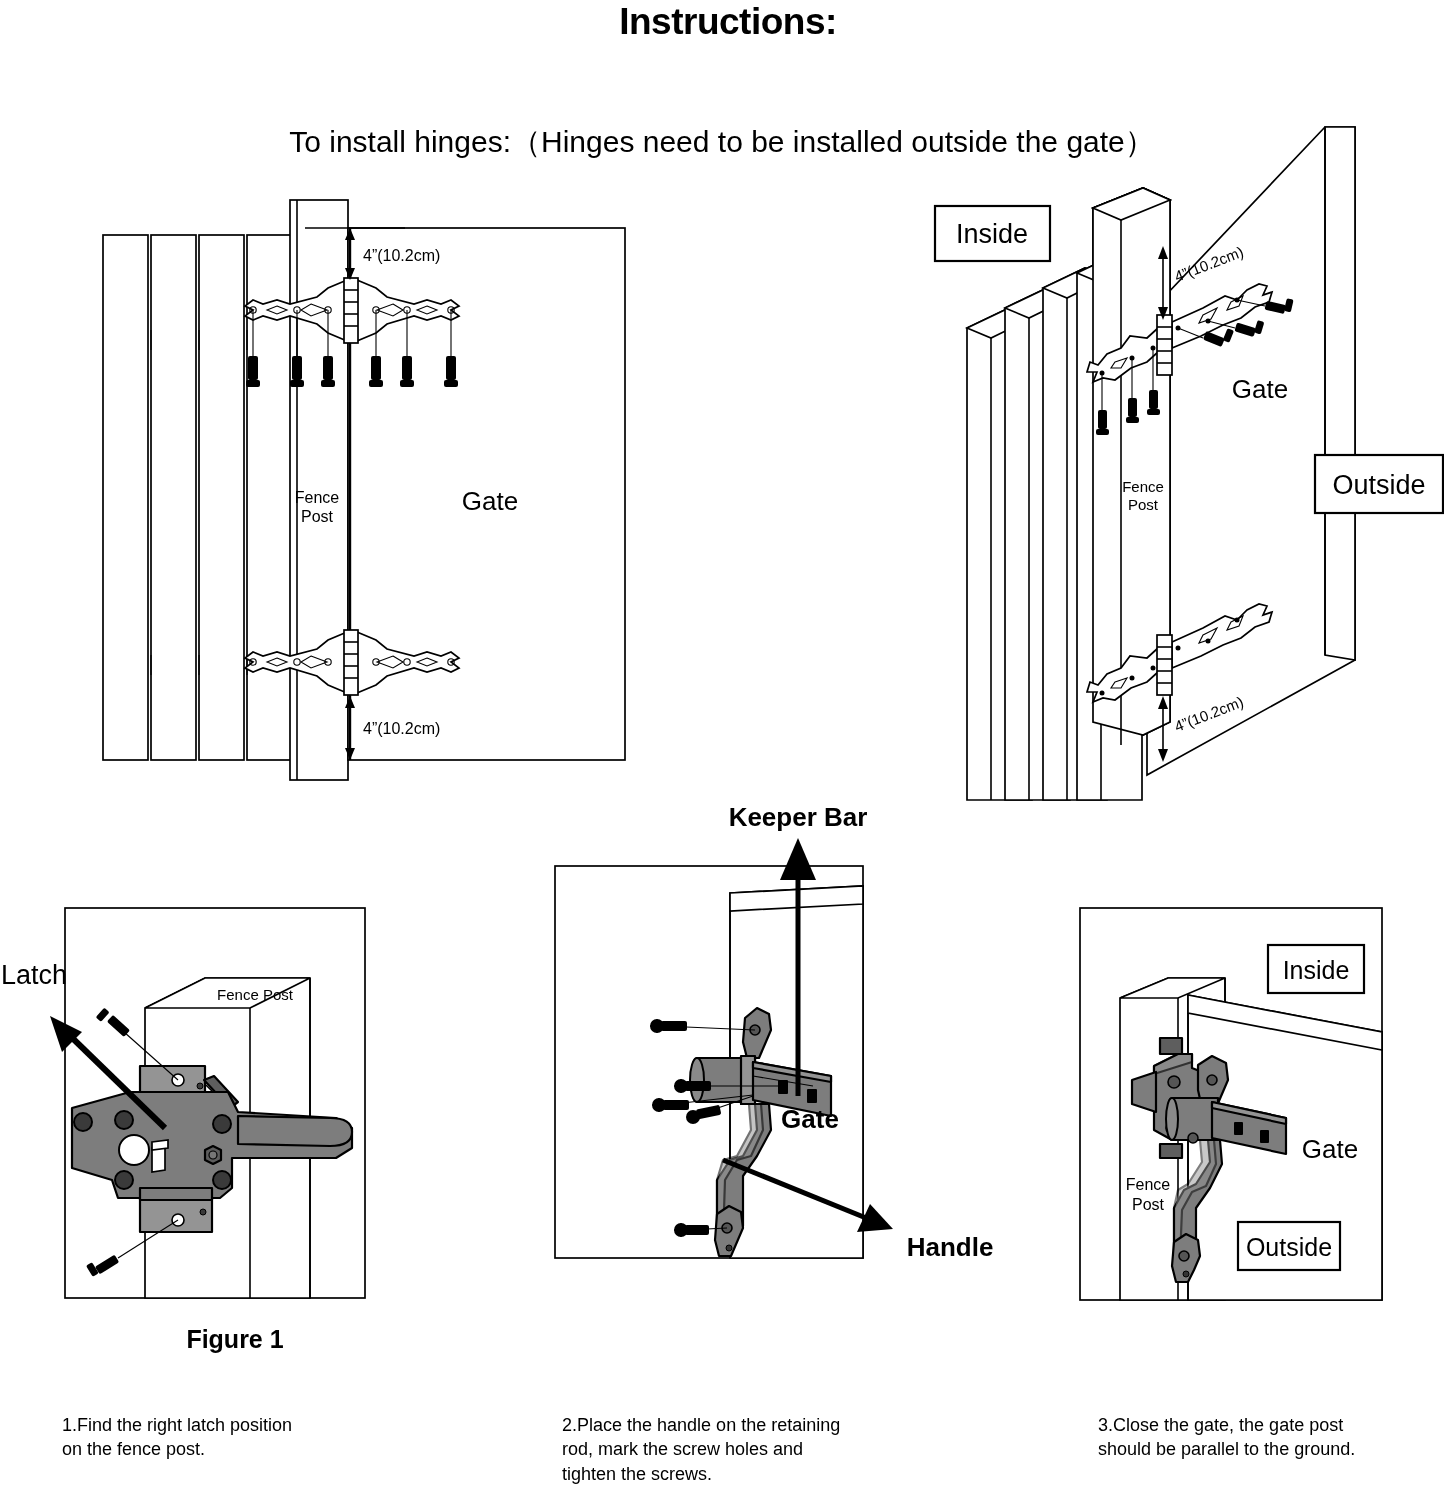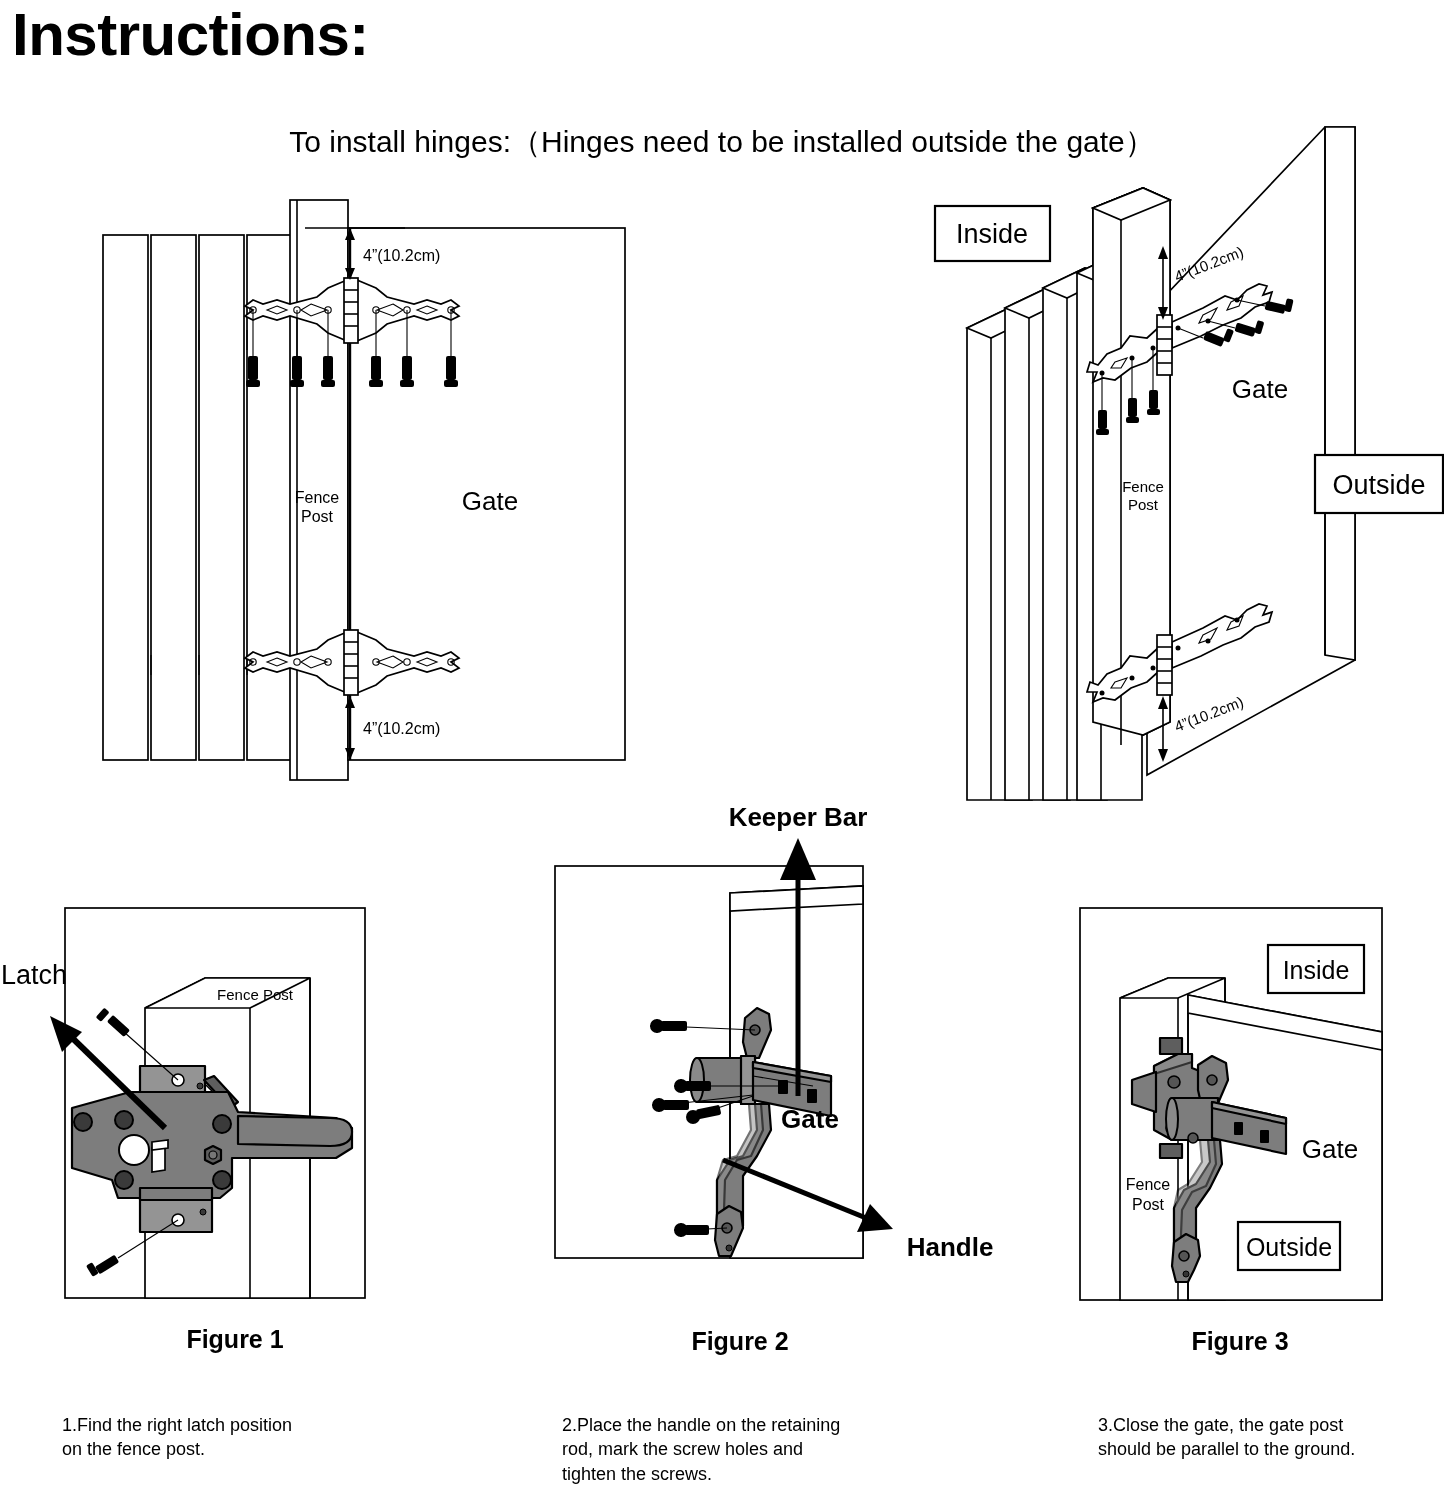--- a/index.html
+++ b/index.html
@@ -14,21 +14,22 @@
     font-family: "Liberation Sans", sans-serif;
     color: #000000;
     overflow: hidden;
   }
   .page { position: absolute; inset: 0; }
 
   
   #header-title {
     position: absolute;
     top: 2px; left: 12px; right: 0;
-    font-size: 60px;
+    text-align: center;
+    font-size: 37px;
     font-weight: bold;
     letter-spacing: -0.5px;
     line-height: 1.1;
   }
   #header-subtitle {
     position: absolute;
     top: 84px; left: 0; right: 0;
     text-align: center;
     font-size: 30px;
     font-weight: normal;
@@ -617,22 +618,20 @@
       </g>
 
       <g>
         <rect class="lblbox" x="178" y="332" width="102" height="48"></rect>
         <text class="svgtxt" x="229" y="366" font-size="25" text-anchor="middle">Outside</text>
       </g>
     </svg>
   </div>
 
   <div class="fig-caption" id="caption-fig1">Figure 1</div>
-  <div class="fig-caption" id="caption-fig2">Figure 2</div>
-  <div class="fig-caption" id="caption-fig3">Figure 3</div>
 
   <div class="step-text" id="step-1">1.Find the right latch position
    on the fence post.</div>
   <div class="step-text" id="step-2">2.Place the handle on the retaining
    rod, mark the screw holes and
    tighten the screws.</div>
   <div class="step-text" id="step-3">3.Close the gate, the gate post
    should be parallel to the ground.</div>
 
 </div>

